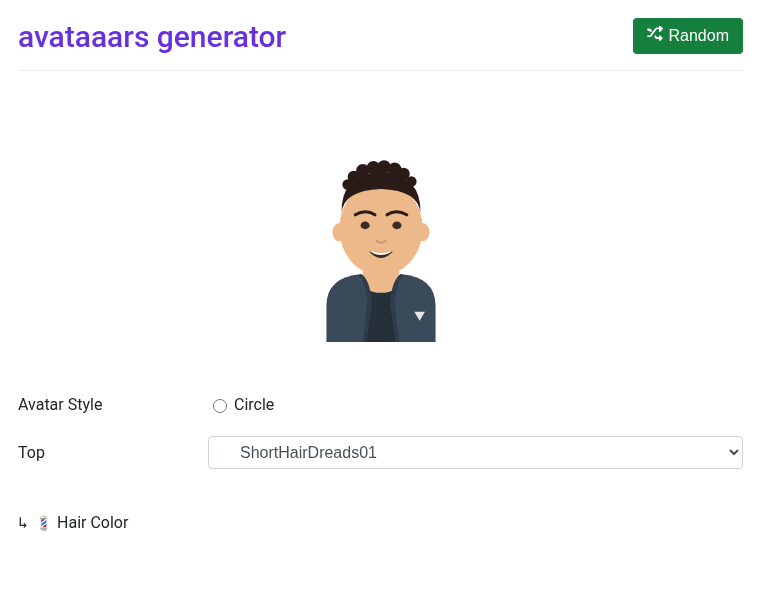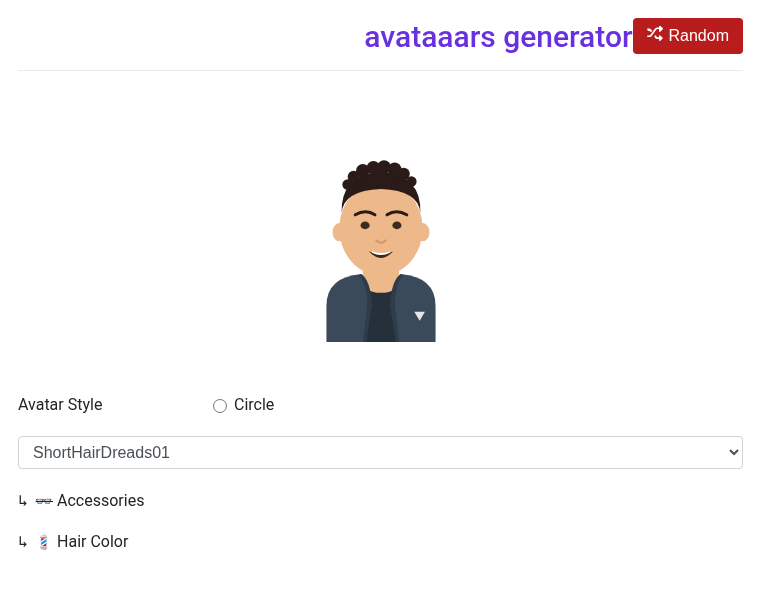--- a/index.html
+++ b/index.html
@@ -6,33 +6,33 @@
   body {
     margin: 0;
     padding: 18px 18px 0 18px;
     font-family: -apple-system, BlinkMacSystemFont, "Segoe UI", Roboto, "Helvetica Neue", Arial, sans-serif;
     color: #212529;
     background: #fff;
     width: 761px;
   }
   .header {
     display: flex;
-    justify-content: flex-end;
+    justify-content: space-between;
     align-items: center;
     padding-bottom: 16px;
     border-bottom: 1px solid #e9ecef;
   }
   .title {
     font-size: 30px;
     font-weight: 500;
     color: #6930e0;
     margin: 0;
   }
   .random-btn {
-    background: #b91c1c;
+    background: #15803d;
     color: #fff;
     border: none;
     border-radius: 4px;
     padding: 8px 14px;
     font-size: 16px;
     display: inline-flex;
     align-items: center;
     gap: 6px;
     cursor: pointer;
   }
@@ -74,21 +74,21 @@
     align-items:center;
     gap:4px;
     margin-right:8px;
   }
   .radio-group input[type="radio"]{
     width:14px; height:14px;
     accent-color:#0d6efd;
   }
   select.form-select {
     width: 100%;
-    padding: 6px 10px;
+    padding: 6px 27px;
     font-size: 16px;
     color: #495057;
     background: #fff;
     border: 1px solid #ced4da;
     border-radius: 4px;
     appearance: auto;
   }
   .emoji-ico { font-size:14px; }
 </style>
 </head>
@@ -155,33 +155,29 @@
   <div class="form-label">Avatar Style</div>
   <div class="form-control-area radio-group">
     <label>
       <input type="radio" name="avstyle" style="">
       <span>Circle</span>
     </label>
   </div>
 </div>
 
 <div class="form-row">
+  <div class="form-label">Top</div>
   <div class="form-control-area">
     <select class="form-select">
       <option>ShortHairDreads01</option>
     </select>
   </div>
 </div>
 
 <div class="form-row">
-  <div class="form-label sub-indent">
-    <span class="sub-arrow">↳</span>
-    <span class="emoji-ico strike">👓</span>
-    <span>Accessories</span>
-  </div>
 </div>
 
 <div class="form-row" style="margin-bottom:16px;">
   <div class="form-label sub-indent">
     <span class="sub-arrow">↳</span>
     <span class="emoji-ico">💈</span>
     <span>Hair Color</span>
   </div>
 </div>
 

